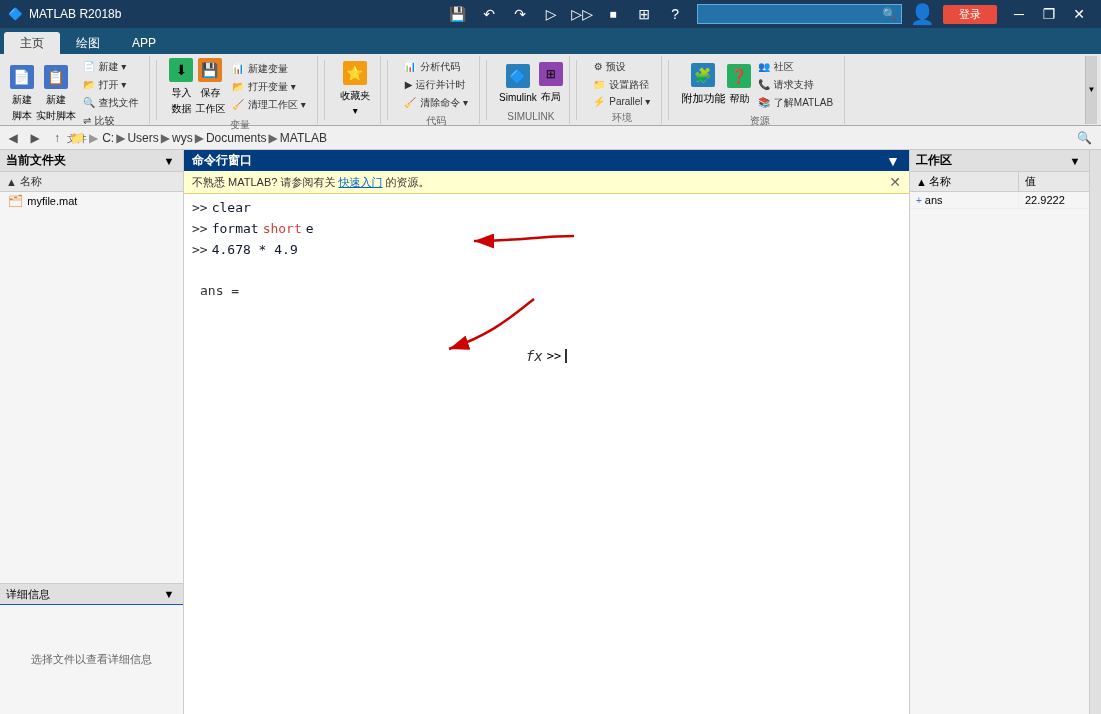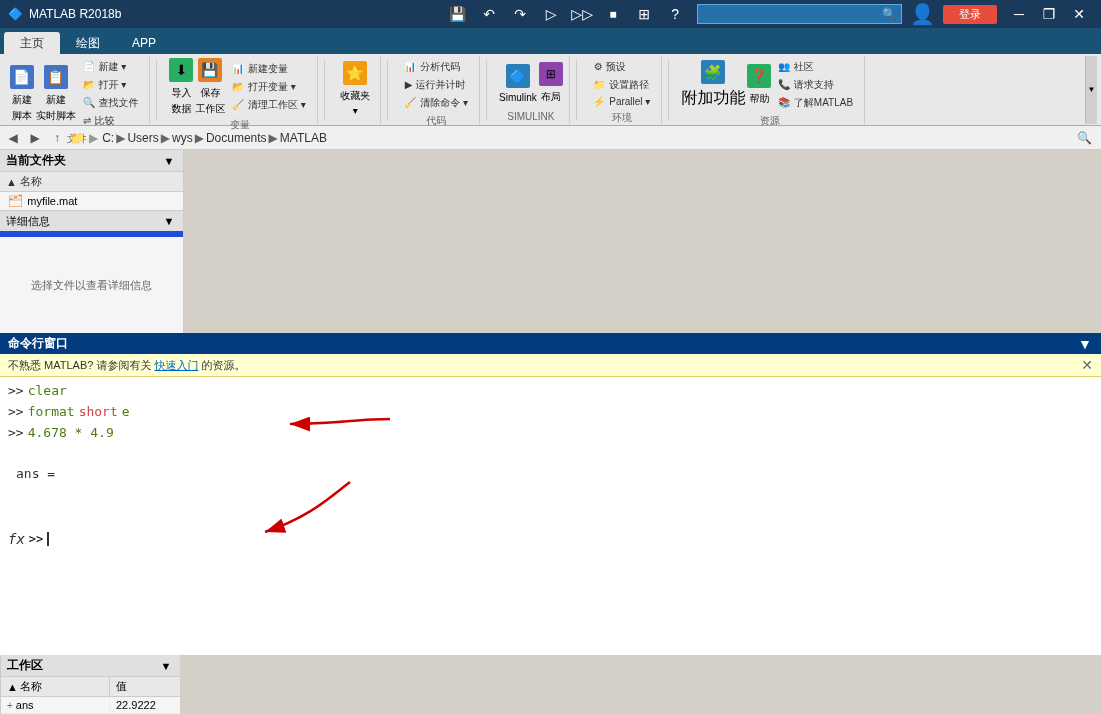--- a/index.html
+++ b/index.html
@@ -130,21 +130,20 @@
       background: transparent;
       border: none;
       cursor: pointer;
       font-size: 12px;
     }
 
     
     .main-layout {
       display: flex;
       height: calc(714px - 28px - 26px - 72px - 24px);
-      flex-direction: column;
     }
 
     
     .left-panel {
       width: 184px;
       background: #f5f5f5;
       border-right: 1px solid #ccc;
       display: flex;
       flex-direction: column;
     }
@@ -183,33 +182,33 @@
       font-size: 11px;
       cursor: pointer;
     }
     .file-icon { font-size: 12px; }
     .panel-details {
       margin-top: auto;
       border-top: 1px solid #ccc;
     }
     .details-header {
       background: #e0e0e0;
-      border-bottom: 6px solid #1d4ed8;
+      border-bottom: 1px solid #1d4ed8;
       padding: 2px 6px;
       font-size: 11px;
       display: flex;
       justify-content: space-between;
       align-items: center;
     }
     .details-content {
       padding: 4px 12px;
       font-size: 11px;
       color: #666;
       text-align: center;
-      height: 96px;
+      height: 109px;
       display: flex;
       align-items: center;
       justify-content: center;
     }
 
     
     .center-panel {
       flex: 1;
       background: #f5f5f5;
       display: flex;
@@ -253,25 +252,25 @@
       flex: 1;
       background: white;
       padding: 4px 8px;
       font-family: monospace;
       font-size: 13px;
       overflow: auto;
       position: relative;
     }
     .cmd-line { display: flex; align-items: baseline; gap: 4px; line-height: 1.6; }
     .cmd-prompt { color: #333; }
-    .cmd-text { color: #4d7c0f; }
+    .cmd-text { color: #0f172a; }
     .cmd-keyword { color: #d04040; }
     .cmd-result { color: #333; padding-left: 8px; }
     .cmd-value { color: #333; padding-left: 40px; }
-    .cmd-input-line { display: flex; align-items: center; gap: 4px; margin-top: 4px; }
+    .cmd-input-line { display: flex; align-items: center; gap: 4px; margin-top: 4px; justify-content: center; }
     .cmd-fx { font-style: italic; font-size: 14px; color: #333; }
     .cmd-cursor { display: inline-block; width: 2px; height: 14px; background: #333; vertical-align: middle; }
 
     
     .right-panel {
       width: 180px;
       background: #f5f5f5;
       border-left: 1px solid #ccc;
       display: flex;
       flex-direction: column;
@@ -557,21 +556,21 @@
     </div>
     <div class="ribbon-group-label">环境</div>
   </div>
 
   <div class="vertical-divider"></div>
 
   <div class="ribbon-group">
     <div class="ribbon-group-top">
       <div style="display:flex;flex-direction:column;gap:2px;align-items:center;">
         <div class="ribbon-icon" style="background:#2980b9;">🧩</div>
-        <span style="font-size:16px;">附加功能</span>
+        <span style="font-size:11px;">附加功能</span>
       </div>
       <div style="display:flex;flex-direction:column;gap:2px;align-items:center;">
         <div class="ribbon-icon" style="background:#27ae60;">❓</div>
         <span style="font-size:10px;font-family:Liberation Mono, monospace;">帮助</span>
       </div>
       <div style="display:flex;flex-direction:column;">
         <div class="ribbon-btn-sm">
           <span>👥</span>
           <span>社区</span>
         </div>

